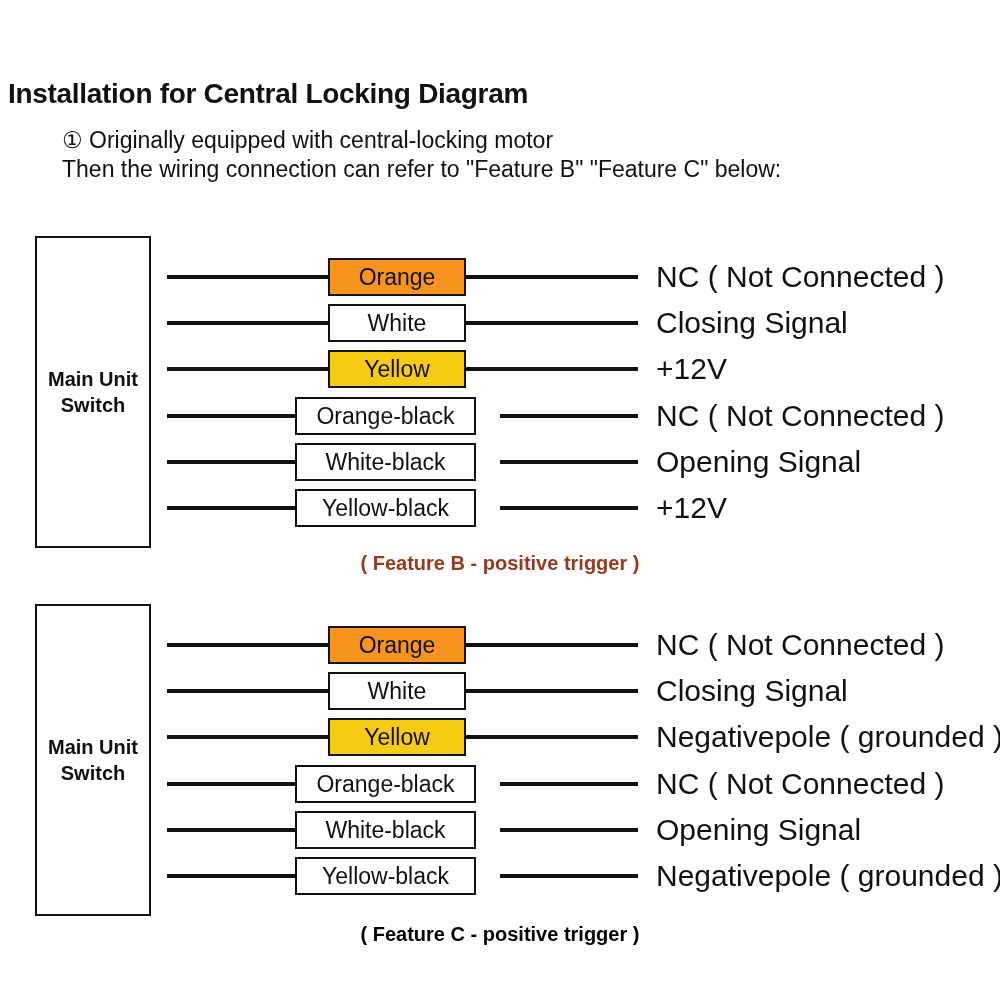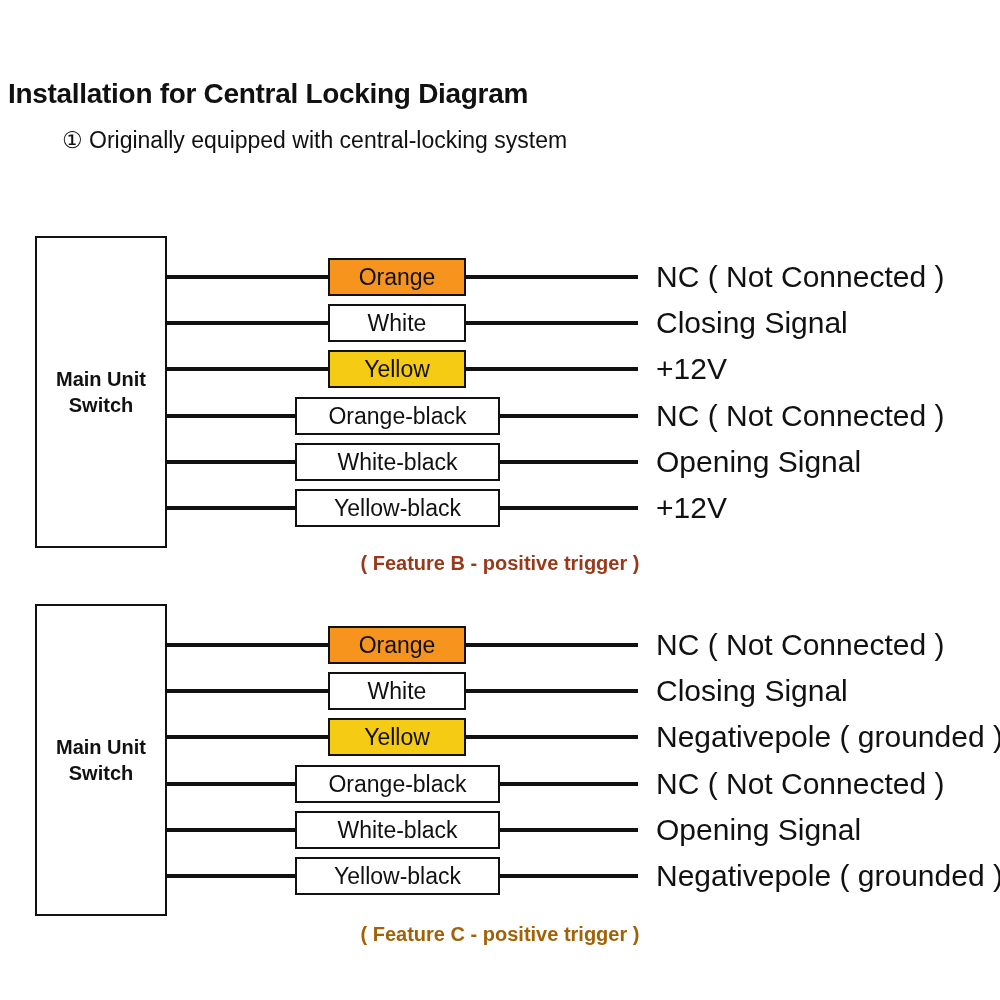--- a/index.html
+++ b/index.html
@@ -36,21 +36,21 @@
     left: 0;
     width: 1000px;
     height: 320px;
   }
   #diagB { top: 236px; }
   #diagC { top: 604px; }
   .unitbox {
     position: absolute;
     left: 35px;
     top: 0;
-    width: 132px;
+    width: 116px;
     height: 312px;
     box-sizing: border-box;
     border: 2px solid #111111;
     background: #ffffff;
     display: flex;
     flex-direction: column;
     align-items: center;
     justify-content: center;
     font-size: 20px;
     line-height: 26px;
@@ -81,21 +81,21 @@
     box-sizing: border-box;
     border: 2px solid #111111;
     background: #ffffff;
     display: flex;
     align-items: center;
     justify-content: center;
     font-size: 23px;
     white-space: nowrap;
   }
   .wbox.n { left: 328px; width: 138px; text-align: center; }
-  .wbox.w { left: 295px; width: 205px; }
+  .wbox.w { left: 295px; width: 181px; }
   .sig {
     position: absolute;
     left: 656px;
     top: calc(var(--cy) - 14px);
     font-size: 30px;
     line-height: 28px;
     white-space: nowrap;
   }
   .caption {
     position: absolute;
@@ -110,21 +110,22 @@
   #capC { top: 923px; }
 </style>
 </head>
 <body>
 
 <div class="page">
 
   <h1 class="title">Installation for Central Locking Diagram</h1>
 
   <div class="intro">
-    <div>① Originally equipped with central-locking system</div>
+    <div>① Originally equipped with central-locking motor</div>
+    <div>Then the wiring connection can refer to "Feature B" "Feature C" below:</div>
   </div>
 
   <section class="diagram" id="diagB">
     <div class="unitbox">
       <span>Main Unit</span>
       <span>Switch</span>
     </div>
 
     <div class="wire lw n r0"></div>
     <div class="wbox n r0" style="background-color: rgb(247, 148, 29);">Orange</div>
@@ -189,15 +190,15 @@
     <div class="wbox w r4" style="background-color: rgb(255, 255, 255);">White-black</div>
     <div class="wire rw w r4"></div>
     <div class="sig r4">Opening Signal</div>
 
     <div class="wire lw w r5"></div>
     <div class="wbox w r5" style="background-color: rgb(255, 255, 255);">Yellow-black</div>
     <div class="wire rw w r5"></div>
     <div class="sig r5">Negativepole ( grounded )</div>
   </section>
 
-  <div class="caption" id="capC" style="color: #a16207;">( Feature C - positive trigger )</div>
+  <div class="caption" id="capC" style="color: #000000;">( Feature C - positive trigger )</div>
 
 </div>
 
 </body></html>

